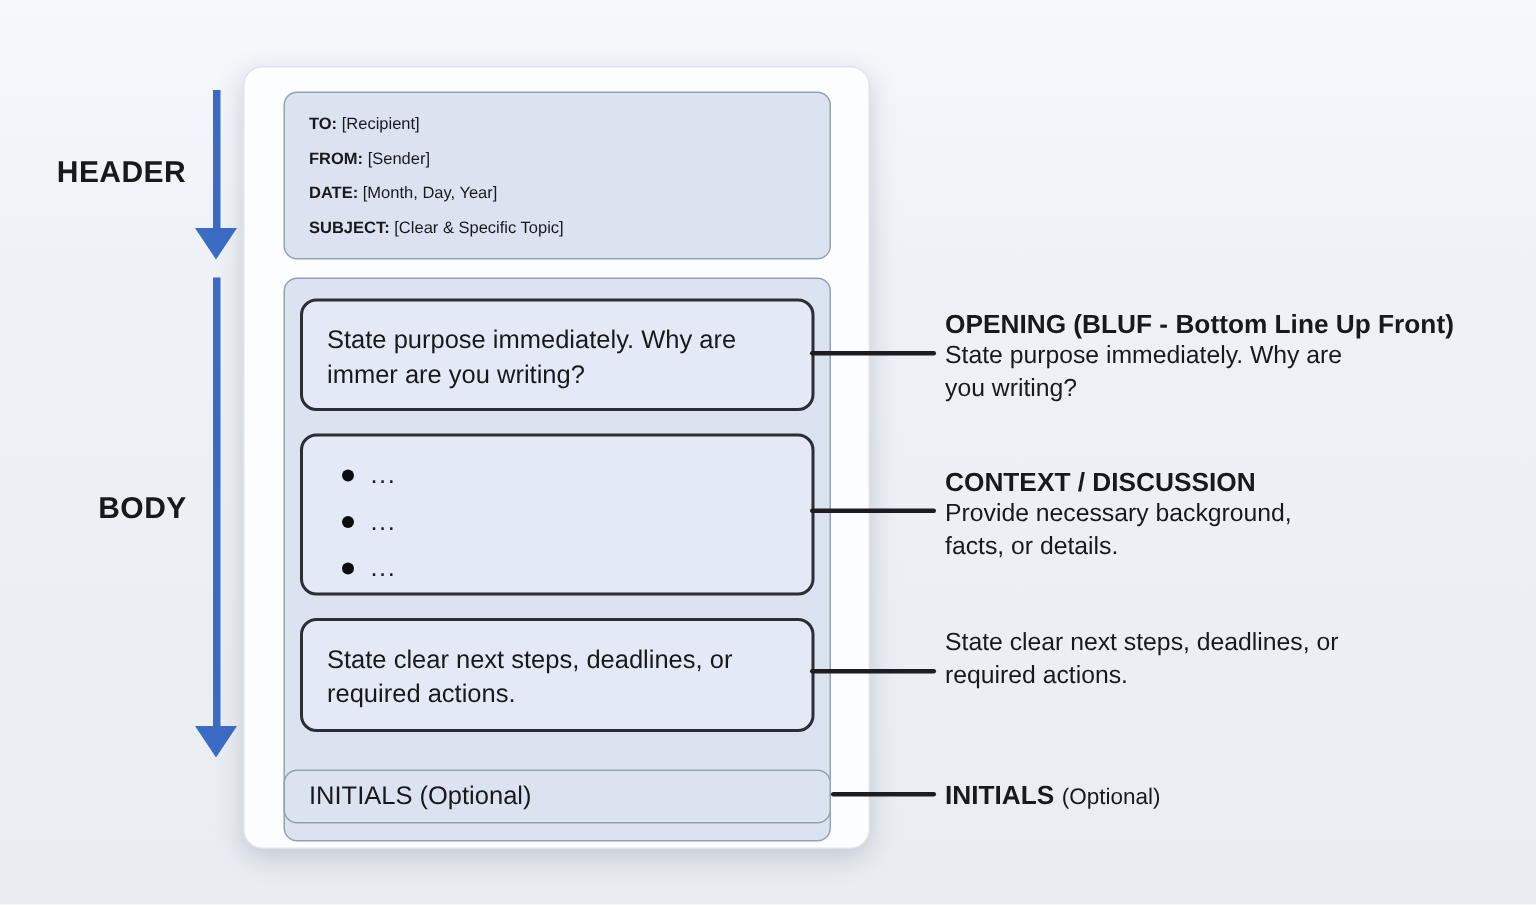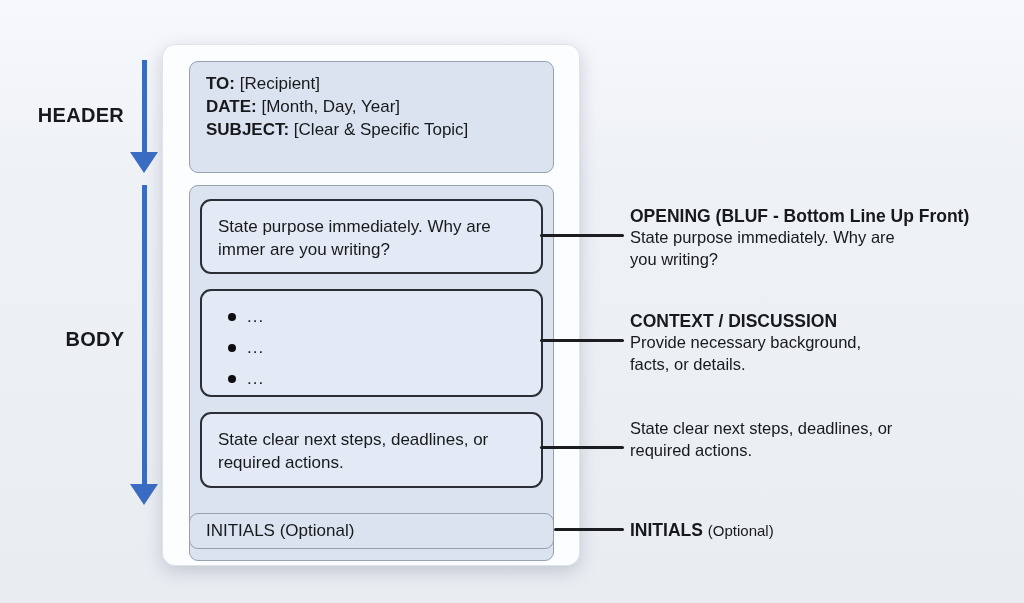--- a/index.html
+++ b/index.html
@@ -37,21 +37,21 @@
   .card{
     position:absolute;left:162px;top:44px;width:418px;height:522px;
     background:#fcfdfe;border:1px solid #e0e3e9;border-radius:13px;
     box-shadow:0 6px 18px rgba(95,105,125,.28);
   }
   .panel{
     position:absolute;background:var(--panel_fill);
     border:1.5px solid var(--panel_border);border-radius:9px;
   }
   .header-box{left:26px;top:16px;width:365px;height:112px;padding:10px 16px;}
-  .header-box .row{font-size:17px;line-height:23px;}
+  .header-box .row{font-size:11px;line-height:23px;}
   .header-box .lbl{font-weight:bold;}
   .body-box{left:26px;top:140px;width:365px;height:376px;}
   .inner{
     position:absolute;left:10px;width:343px;background:var(--inner_fill);
     border:2px solid var(--inner_border);border-radius:11px;
     font-size:17px;line-height:23px;padding:14px 16px;
   }
   .opening-box{top:13px;height:75px;}
   .bullets-box{top:103px;height:108px;padding:10px 16px;}
   .bullet-row{display:flex;align-items:center;height:31px;}
@@ -92,20 +92,24 @@
     <div class="shaft"></div>
     <div class="head"></div>
   </div>
 
   <div class="card">
 
     <div class="panel header-box">
       <div class="row">
         <span class="lbl">TO:</span>
         <span>[Recipient]</span>
+      </div>
+      <div class="row">
+        <span class="lbl">FROM:</span>
+        <span>[Sender]</span>
       </div>
       <div class="row">
         <span class="lbl">DATE:</span>
         <span>[Month, Day, Year]</span>
       </div>
       <div class="row">
         <span class="lbl">SUBJECT:</span>
         <span>[Clear &amp; Specific Topic]</span>
       </div>
     </div>

